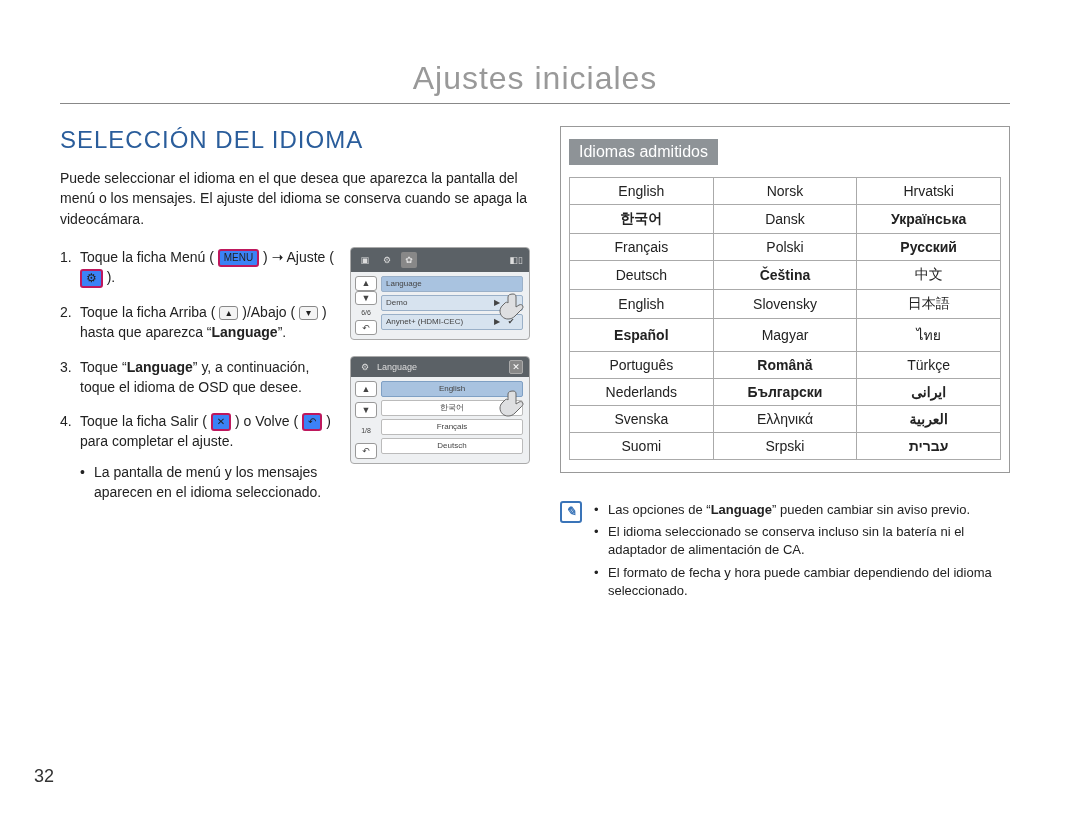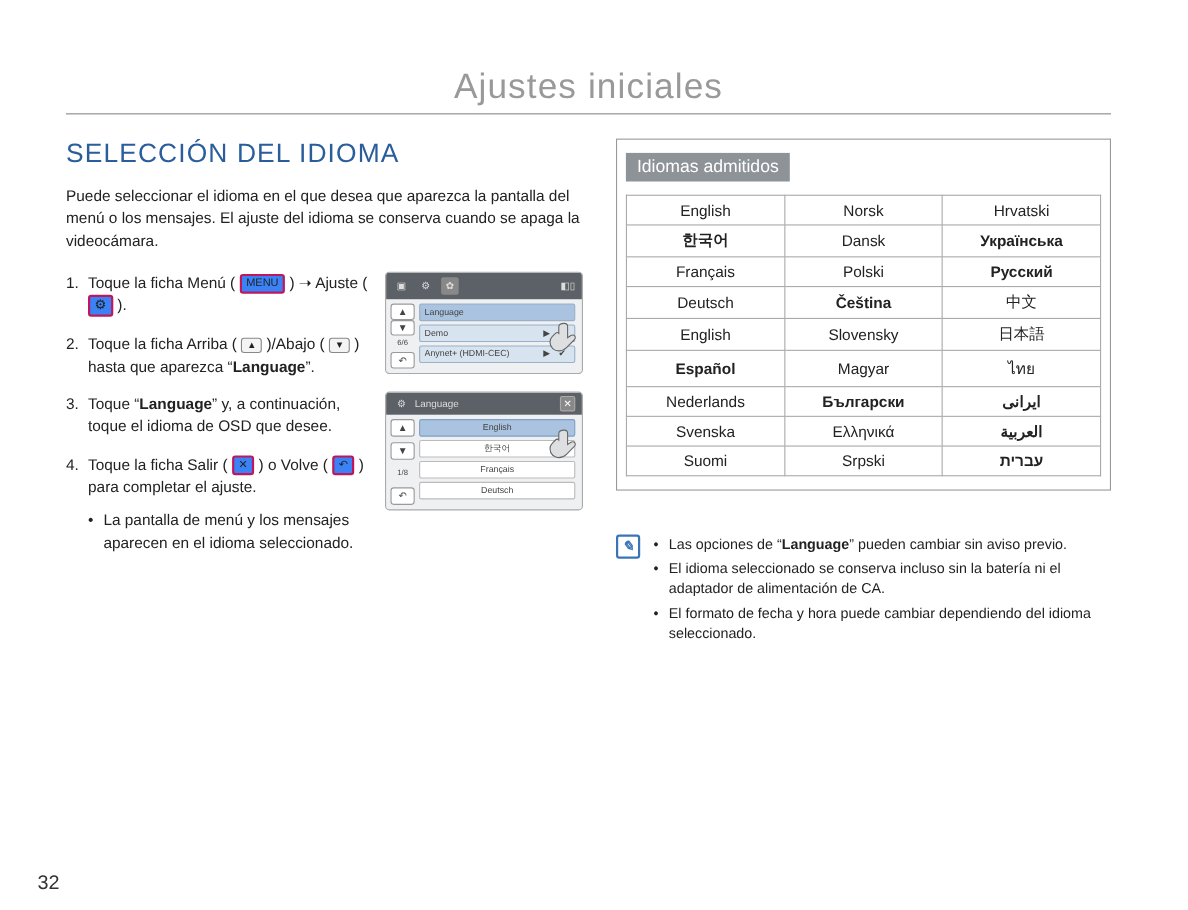--- a/index.html
+++ b/index.html
@@ -41,32 +41,32 @@
   .ss-finger svg { width:40px; height:40px; }
 
   .ss2 .ss-top { background:#5b6166; height:20px; }
   .ss2 .ss-top .tlabel { font-size:9px; }
   .ss2 .ss-top .xbtn { border:1px solid #aaa; width:14px; height:14px; display:flex; align-items:center; justify-content:center; background:#888; color:#fff; border-radius:2px; }
   .ss2 .ss-row { background:#fff; border:1px solid #bbb; justify-content:center; }
   .ss2 .ss-row.eng { background:#a9c3e0; border-color:#7fa0c4; }
 
   
   .supported-badge { display:inline-block; background:#8e9397; color:#fff; font-size:16px; padding:4px 10px; margin-bottom:12px; }
-  .lang-box { border:1px solid #999; padding: 12px 8px; margin-bottom: 40px; }
+  .lang-box { border:1px solid #999; padding: 12px 8px; margin-bottom: 28px; }
   .lang-table { width:100%; border-collapse: collapse; font-size: 14px; }
   .lang-table td { border:1px solid #aaa; padding:5px 8px; text-align:center; width:33.33%; }
   .bold { font-weight: bold; }
 
   .note-block { display:flex; gap:12px; font-size:13px; line-height:1.4; }
   .note-icon { width:22px; height:22px; flex-shrink:0; border:2px solid #3a74b8; border-radius:3px; display:flex; align-items:center; justify-content:center; color:#3a74b8; font-style:italic; font-weight:bold; font-family: "Times New Roman", serif; }
   .note-list { list-style:none; }
   .note-list li { position:relative; padding-left:14px; margin-bottom:4px; }
   .note-list li::before { content:"•"; position:absolute; left:0; }
 
-  .page-number { position:absolute; left:34px; bottom:14px; font-size:18px; color:#333; }
+  .page-number { position:absolute; left:34px; bottom:40px; font-size:18px; color:#333; }
 </style>
 </head>
 <body>
 
 <div class="page">
   <div class="header-title">Ajustes iniciales</div>
   <hr class="header-rule">
 
   <div class="columns">
 
@@ -223,20 +223,25 @@
               </tr>
               <tr>
                 <td>English</td>
                 <td>Slovensky</td>
                 <td>日本語</td>
               </tr>
               <tr>
                 <td class="bold">Español</td>
                 <td>Magyar</td>
                 <td>ไทย</td>
+              </tr>
+              <tr>
+                <td>Português</td>
+                <td class="bold">Română</td>
+                <td>Türkçe</td>
               </tr>
               <tr>
                 <td>Nederlands</td>
                 <td class="bold">Български</td>
                 <td class="bold">ایرانی</td>
               </tr>
               <tr>
                 <td>Svenska</td>
                 <td>Ελληνικά</td>
                 <td class="bold">العربية</td>

